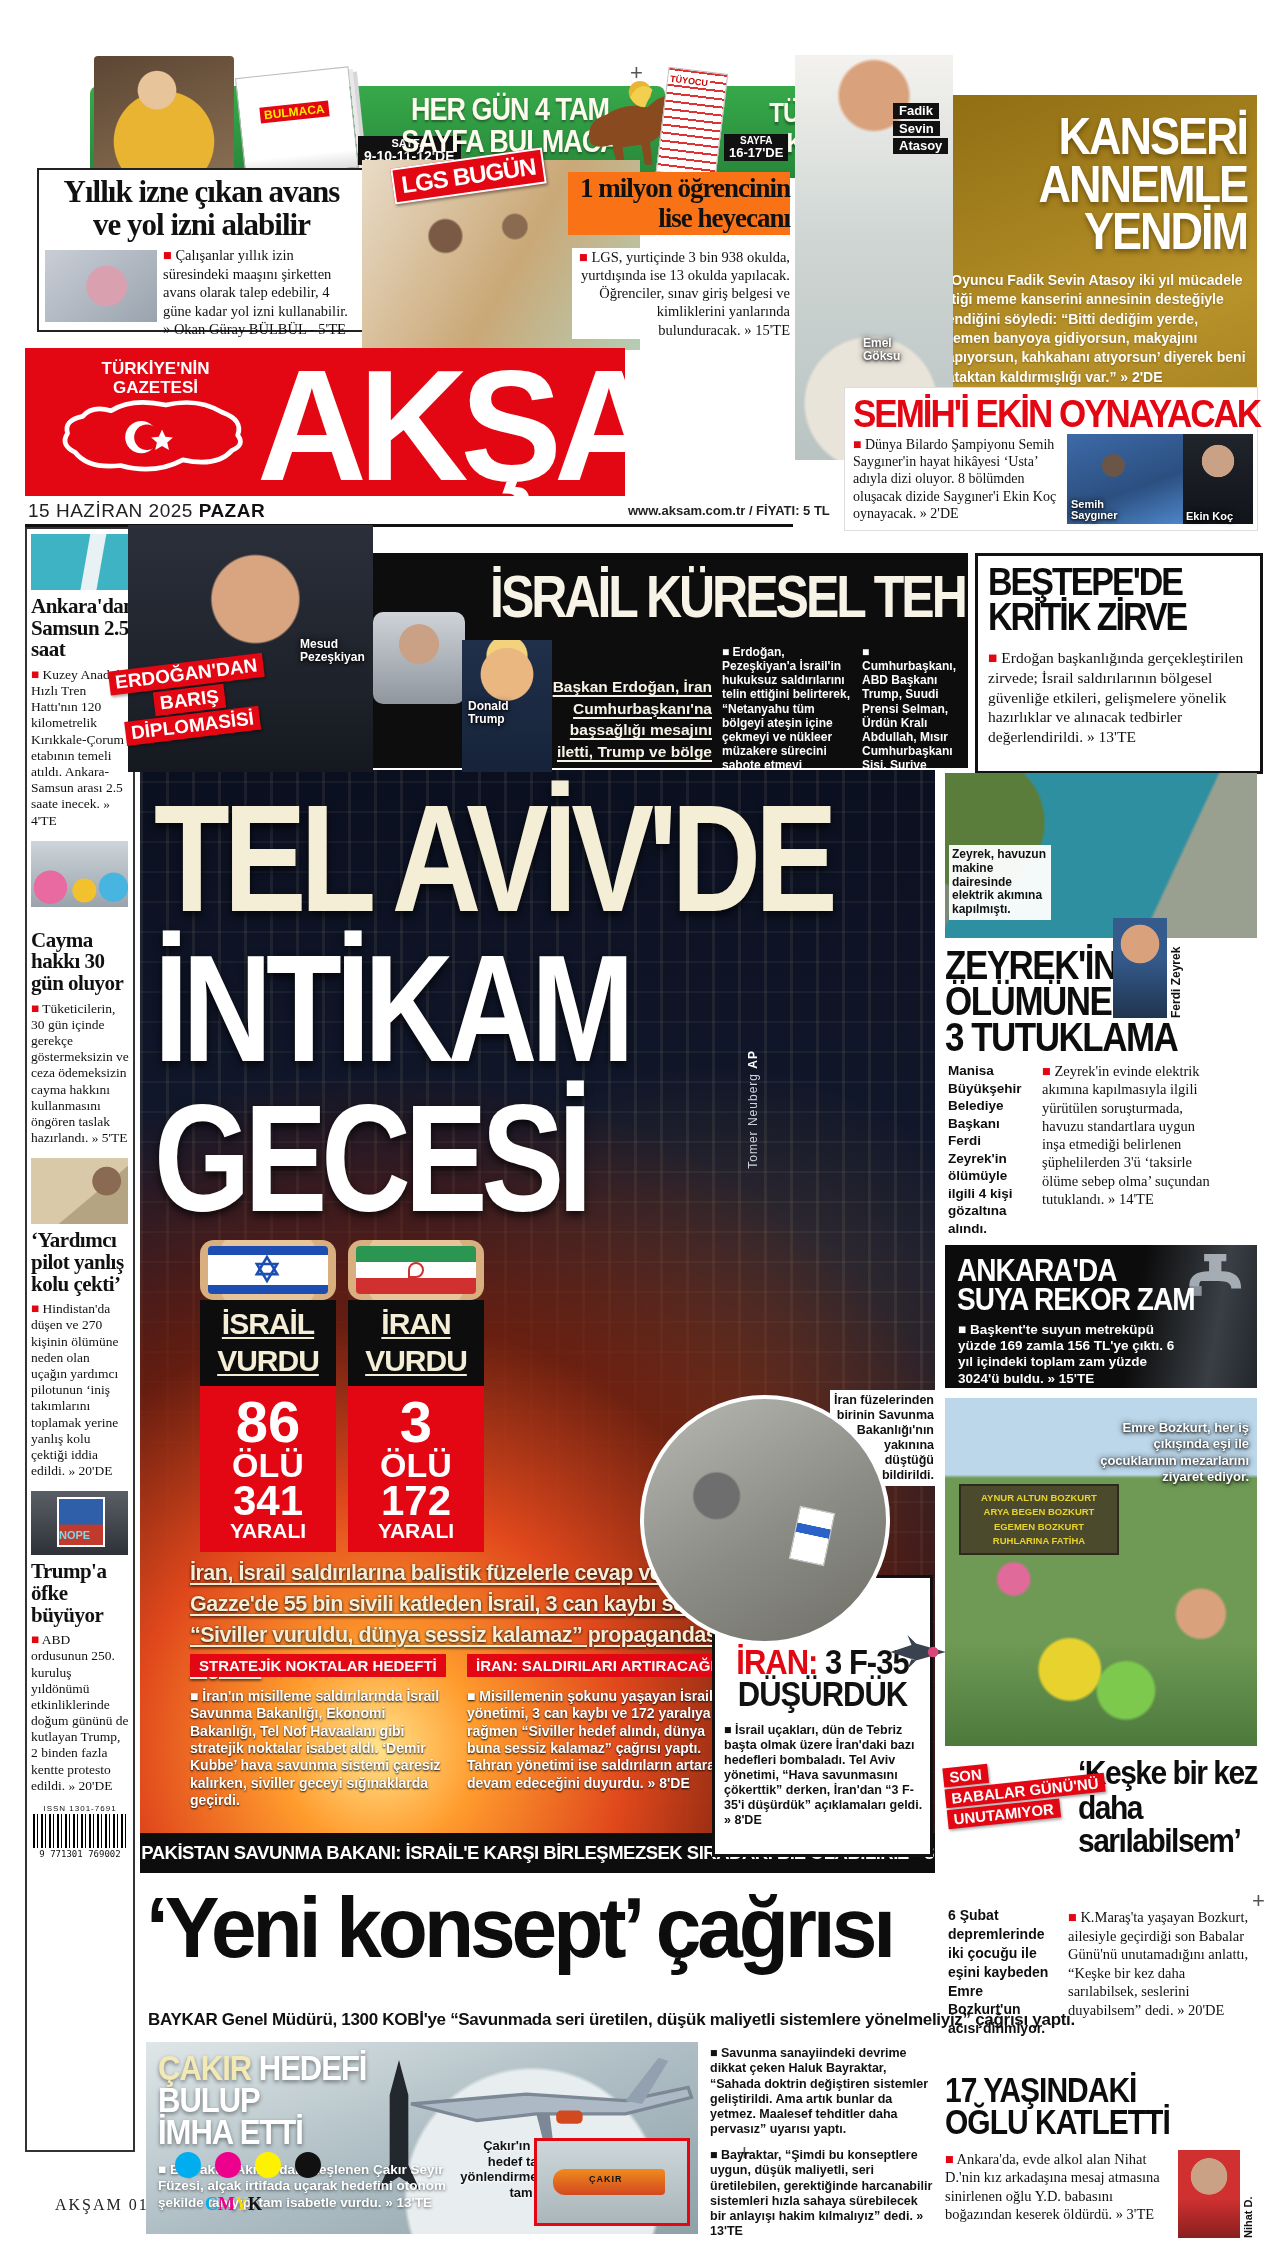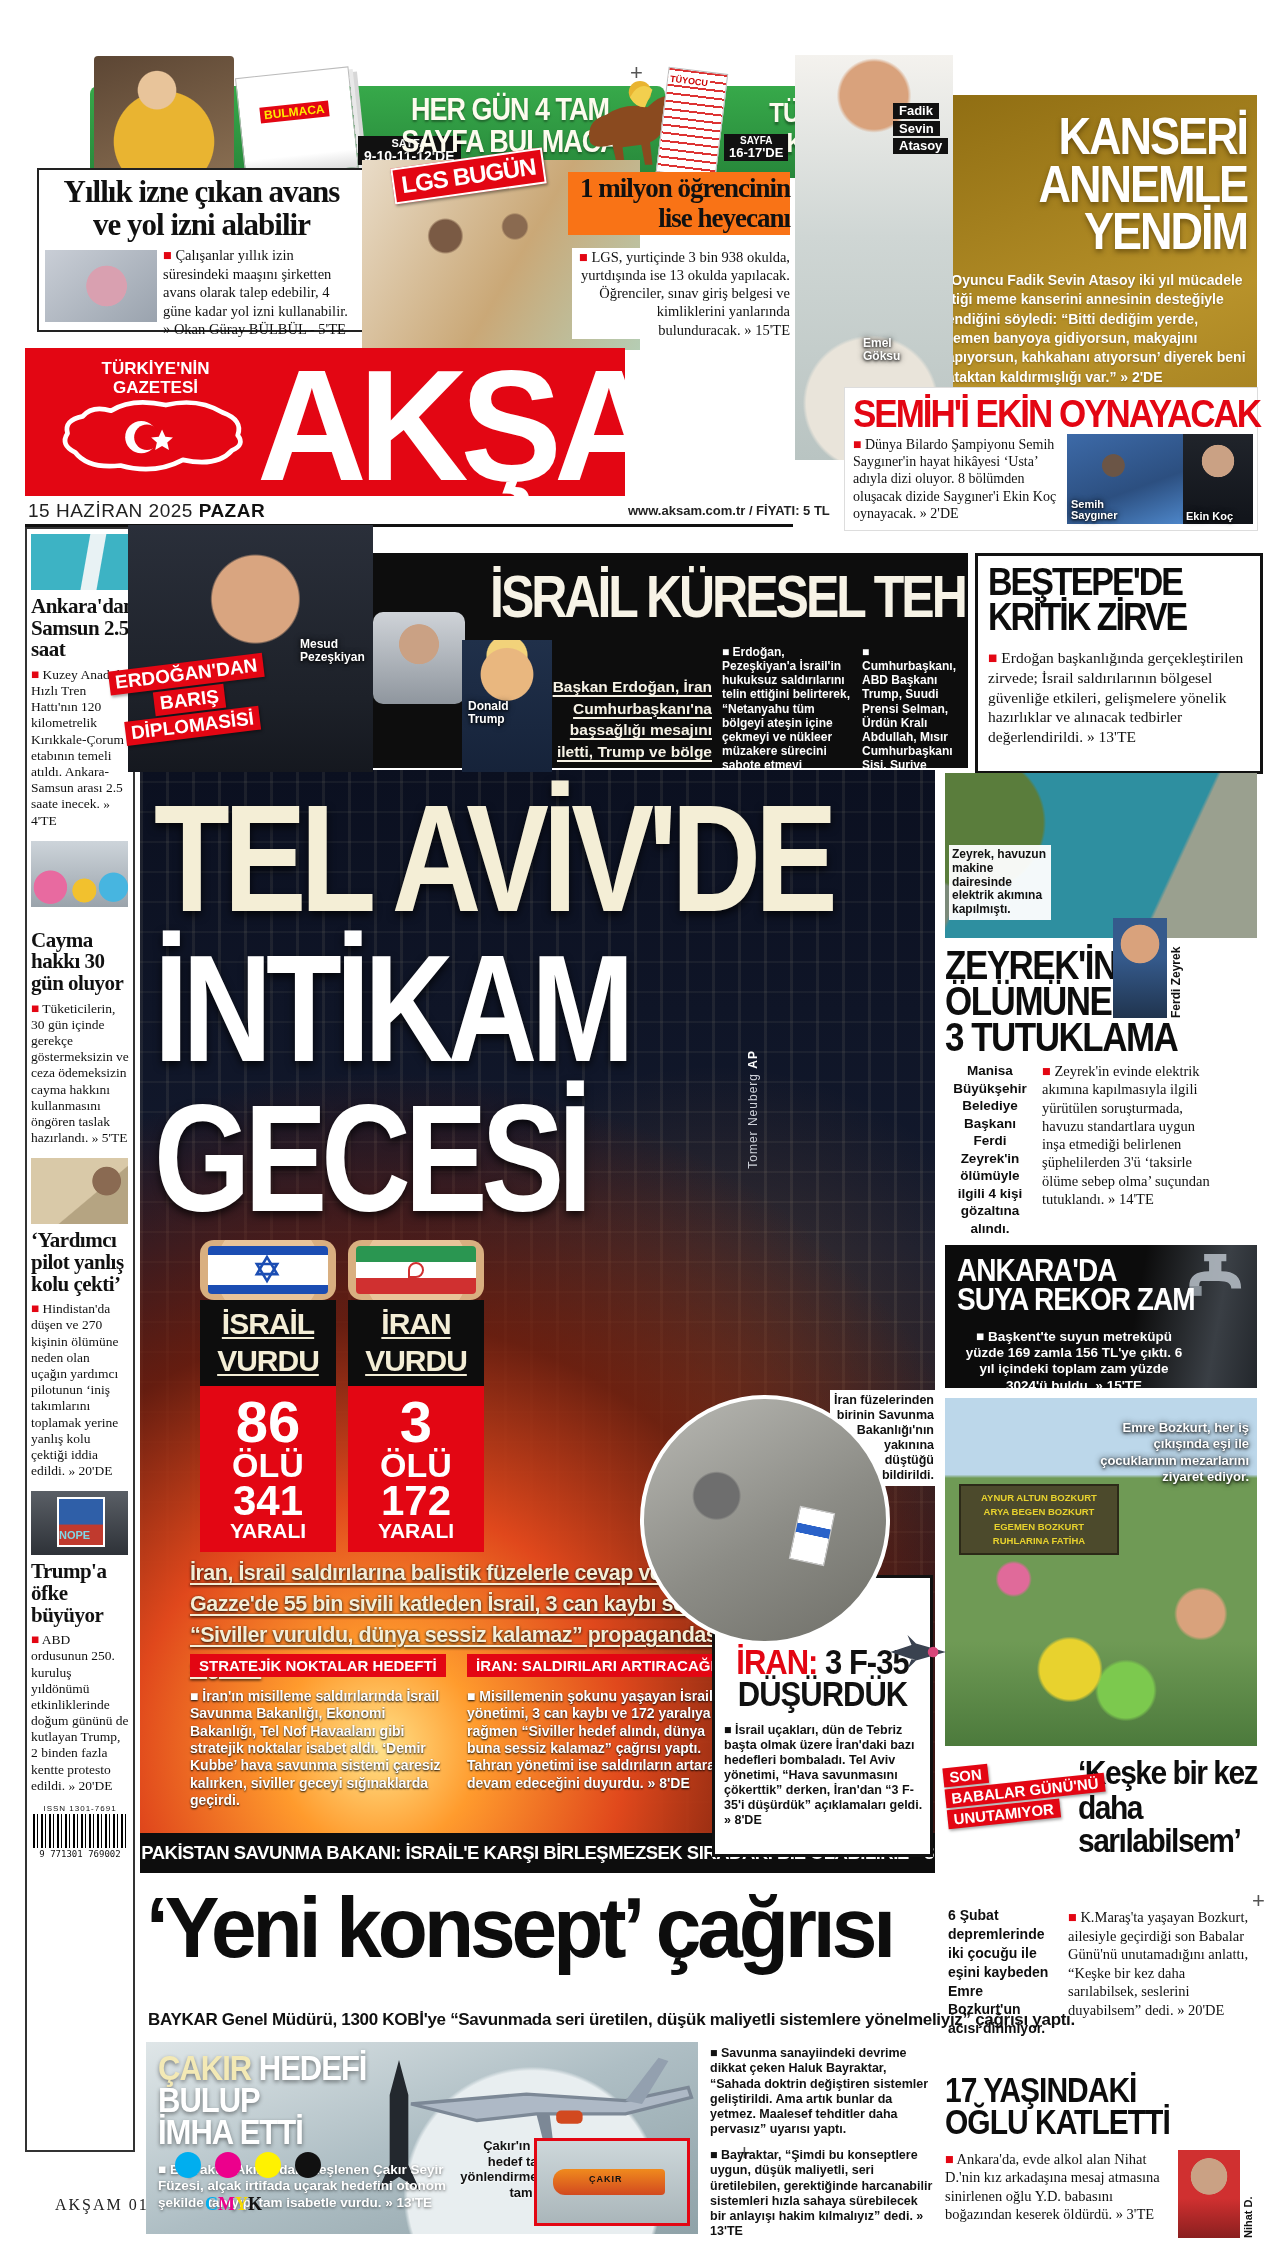--- a/index.html
+++ b/index.html
@@ -321,33 +321,33 @@
   </div>
   <div class="abs" style="left:945px;top:944px;font-weight:700;font-size:35px;letter-spacing:-1.5px;line-height:1.03;color:#0d0d0d;">
     <span class="syv">ZEYREK'İN</span><br>
     <span class="syv">ÖLÜMÜNE</span><br>
     <span class="syv">3 TUTUKLAMA</span>
   </div>
   <div class="abs photo" style="left:1113px;top:918px;width:54px;height:100px;background:
          radial-gradient(circle at 50% 26%,#d9a27c 0 24%,transparent 25%),
          linear-gradient(180deg,#355a8c 40%,#20344e);"></div>
   <div class="abs vert" style="left:1169px;top:918px;height:100px;font-weight:700;font-size:12px;">Ferdi Zeyrek</div>
-  <div class="abs" style="left:948px;top:1062px;width:84px;font-weight:700;font-size:13.5px;line-height:1.3;text-align:center;color:#0d0d0d;">Manisa Büyükşehir Belediye Başkanı Ferdi Zeyrek'in ölümüyle ilgili 4 kişi gözaltına alındı.</div>
+  <div class="abs" style="left:948px;top:1062px;width:84px;font-weight:700;font-size:13.5px;line-height:1.3;text-align:left;color:#0d0d0d;">Manisa Büyükşehir Belediye Başkanı Ferdi Zeyrek'in ölümüyle ilgili 4 kişi gözaltına alındı.</div>
   <p class="serif b-red abs" style="left:1042px;top:1062px;width:176px;margin:0;font-size:14.5px;line-height:1.26;">Zeyrek'in evinde elektrik akımına kapılmasıyla ilgili yürütülen soruşturmada, havuzu standartlara uygun inşa etmediği belirlenen şüphelilerden 3'ü ‘taksirle ölüme sebep olma’ suçundan tutuklandı. » 14'TE</p>
 
   <div class="abs" style="left:945px;top:1245px;width:312px;height:143px;background:linear-gradient(100deg,#0c0c0c 60%,#3a3f45 85%,#23272c);overflow:hidden;">
     <svg viewBox="0 0 60 60" style="position:absolute;right:6px;top:4px;width:74px;height:74px;opacity:.85;">
       <path d="M10 30 Q10 18 26 18 L26 10 L22 10 L22 4 L40 4 L40 10 L36 10 L36 18 Q52 18 52 32 L44 32 Q44 26 34 26 L20 26 Q18 26 18 30 Z" fill="#b9c1c9"></path>
       <rect x="10" y="30" width="10" height="8" fill="#9aa3ab"></rect>
     </svg>
     <div style="position:absolute;left:12px;top:8px;color:#fff;font-weight:700;font-size:28px;letter-spacing:-1px;line-height:1.04;">
       <span class="syv">ANKARA'DA</span><br>
       <span class="syv">SUYA REKOR ZAM</span>
     </div>
-    <p class="b-white" style="position:absolute;left:12px;top:76px;width:218px;margin:8px;color:#fff;font-weight:700;font-size:13.5px;line-height:1.2;text-align:center;">Başkent'te suyun metreküpü yüzde 169 zamla 156 TL'ye çıktı. 6 yıl içindeki toplam zam yüzde 3024'ü buldu. » 15'TE</p>
+    <p class="b-white" style="position:absolute;left:12px;top:76px;width:218px;margin:1px;color:#fff;font-weight:700;font-size:13.5px;line-height:1.2;">Başkent'te suyun metreküpü yüzde 169 zamla 156 TL'ye çıktı. 6 yıl içindeki toplam zam yüzde 3024'ü buldu. » 15'TE</p>
   </div>
 
   <div class="abs photo" style="left:945px;top:1398px;width:312px;height:348px;background:
          radial-gradient(circle at 82% 62%,#d9a27c 0 7%,transparent 8%),
          radial-gradient(circle at 40% 78%,#e8d22e 0 9%,transparent 10%),
          radial-gradient(circle at 58% 84%,#7cc94e 0 8%,transparent 9%),
          radial-gradient(circle at 22% 52%,#e06a9a 0 5%,transparent 6%),
          linear-gradient(180deg,#bcd7ea 0 22%,#6f9a55 23% 70%,#4c7a3c 100%);">
     <div class="caption-on-photo" style="position:absolute;right:8px;top:22px;width:170px;text-align:right;font-size:13px;line-height:1.25;">Emre Bozkurt, her iş çıkışında eşi ile çocuklarının mezarlarını ziyaret ediyor.</div>
     <div style="position:absolute;left:14px;top:86px;width:150px;background:#4c4a2c;border:2px solid #2c2a18;padding:5px 3px;text-align:center;color:#e8d22e;font-weight:700;font-size:9.5px;line-height:1.5;">

